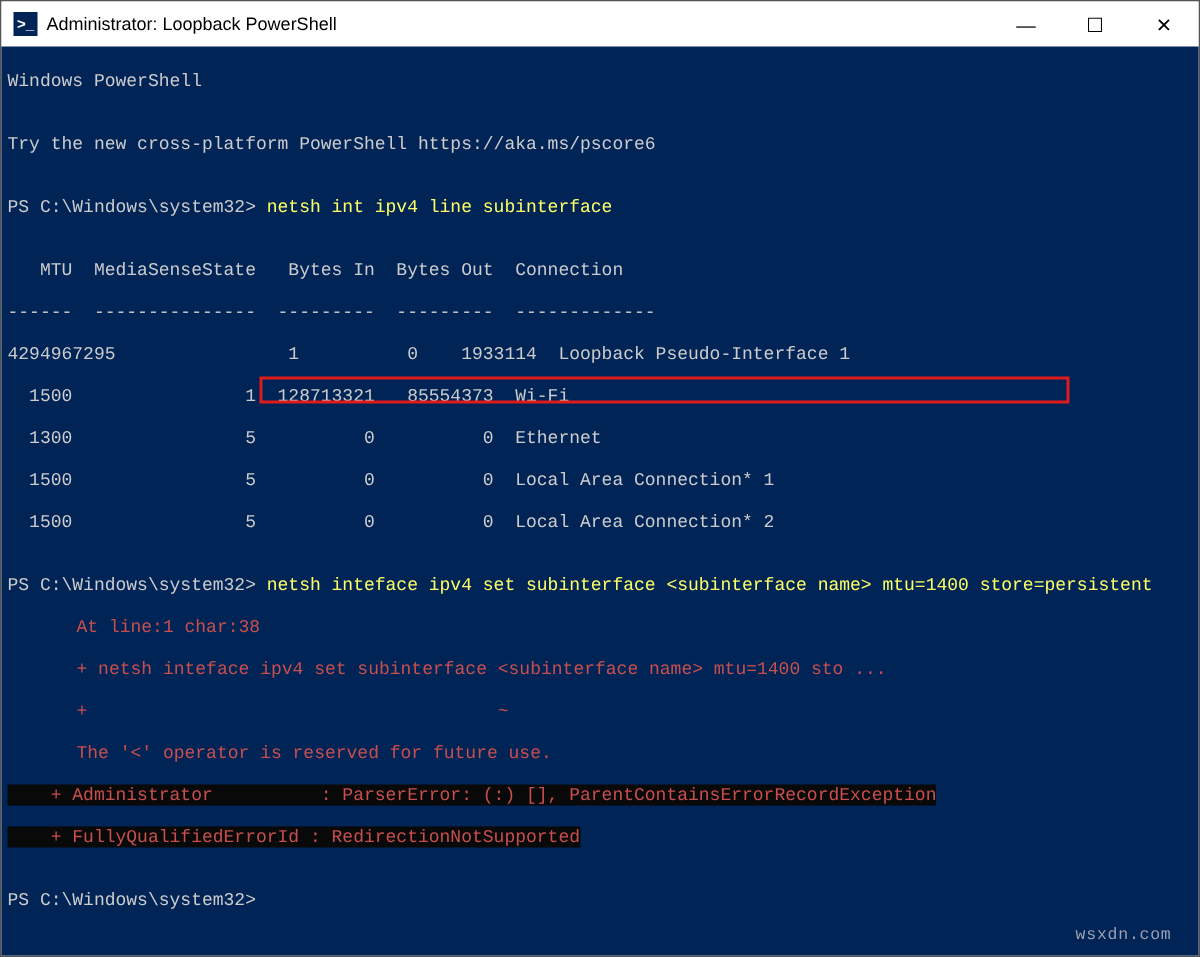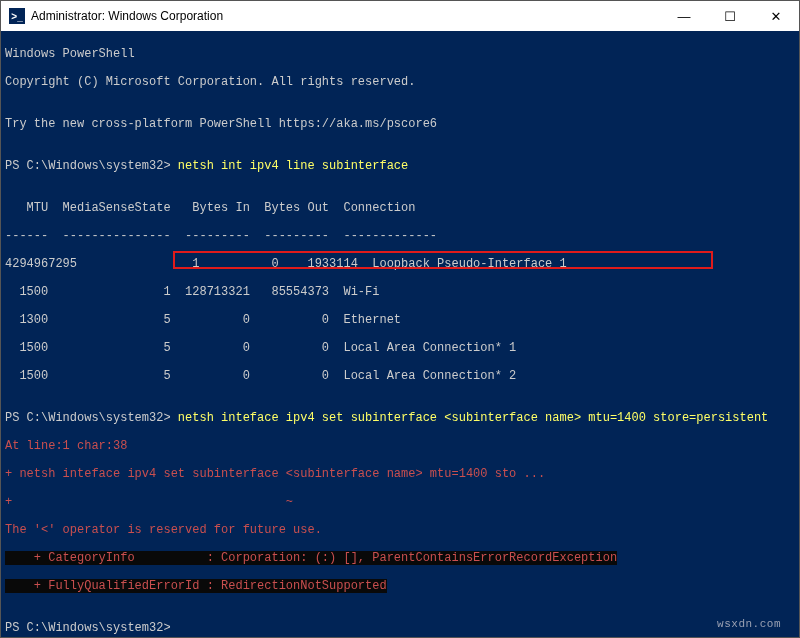--- a/index.html
+++ b/index.html
@@ -7,61 +7,60 @@
   .window { width:800px; height:638px; border:1px solid #555; display:flex; flex-direction:column; }
   .titlebar { height:30px; background:#fff; display:flex; align-items:center; padding:0 0 0 8px; font-size:12px; color:#000; }
   .titlebar .icon { width:16px; height:16px; background:#012456; display:flex; align-items:center; justify-content:center; margin-right:6px; }
   .titlebar .icon span { color:#fff; font-size:10px; font-weight:bold; }
   .titlebar .title { flex:1; }
   .winbtns { display:flex; align-self:stretch; }
   .winbtn { width:46px; display:flex; align-items:center; justify-content:center; font-size:13px; color:#000; }
   .terminal { flex:1; background:#012456; color:#ccc; font-family:Consolas,"Courier New",monospace; font-size:12px; line-height:14px; padding:2px 0 18px 4px; white-space:pre; overflow:hidden; position:relative; }
   .line { white-space:pre; }
   .yellow { color:#ffff66; }
-  .red { color:#c94f4f; }
+  .red { color:#c94f4f;margin-left:46px; }
   .redbg { background:#090909; color:#c94f4f; }
   .highlight-box { position:absolute; border:2px solid #e01b1b; }
   .watermark { position:absolute; bottom:6px; right:18px; font-family:Liberation Mono, monospace; font-size:11px; color:#9aa0b2; letter-spacing:0.5px; }
 </style>
 </head>
 <body>
 
 <div class="window">
   <div class="titlebar">
     <div class="icon">
         <span>&gt;_</span>
       </div>
-    <div class="title">Administrator: Windows Corporation</div>
+    <div class="title">Administrator: Loopback PowerShell</div>
     <div class="winbtns">
       <div class="winbtn">—</div>
       <div class="winbtn">☐</div>
       <div class="winbtn">✕</div>
     </div>
   </div>
   <div class="terminal">
 <div class="line">Windows PowerShell</div>
-<div class="line">Copyright (C) Microsoft Corporation. All rights reserved.</div>
 <div class="line"></div>
 <div class="line">Try the new cross-platform PowerShell https://aka.ms/pscore6</div>
 <div class="line"></div>
 <div class="line"><span>PS C:\Windows\system32&gt; </span><span class="yellow">netsh int ipv4 line subinterface</span></div>
 <div class="line"></div>
 <div class="line">   MTU  MediaSenseState   Bytes In  Bytes Out  Connection</div>
 <div class="line">------  ---------------  ---------  ---------  -------------</div>
 <div class="line">4294967295                1          0    1933114  Loopback Pseudo-Interface 1</div>
 <div class="line">  1500                1  128713321   85554373  Wi-Fi</div>
 <div class="line">  1300                5          0          0  Ethernet</div>
 <div class="line">  1500                5          0          0  Local Area Connection* 1</div>
 <div class="line">  1500                5          0          0  Local Area Connection* 2</div>
 <div class="line"></div>
 <div class="line"><span>PS C:\Windows\system32&gt; </span><span class="yellow">netsh inteface ipv4 set subinterface &lt;subinterface name&gt; mtu=1400 store=persistent</span></div>
 <div class="line red">At line:1 char:38</div>
 <div class="line red">+ netsh inteface ipv4 set subinterface &lt;subinterface name&gt; mtu=1400 sto ...</div>
 <div class="line red">+                                      ~</div>
 <div class="line red">The '&lt;' operator is reserved for future use.</div>
-<div class="line"><span class="redbg">    + CategoryInfo          : Corporation: (:) [], ParentContainsErrorRecordException</span></div>
+<div class="line"><span class="redbg">    + Administrator          : ParserError: (:) [], ParentContainsErrorRecordException</span></div>
 <div class="line"><span class="redbg">    + FullyQualifiedErrorId : RedirectionNotSupported</span></div>
 <div class="line"></div>
 <div class="line"><span>PS C:\Windows\system32&gt; </span></div>
     <div class="highlight-box" style="left:172px; top:220px; width:540px; height:18px;"></div>
     <div class="watermark">wsxdn.com</div>
   </div>
 </div>
 
 </body></html>

